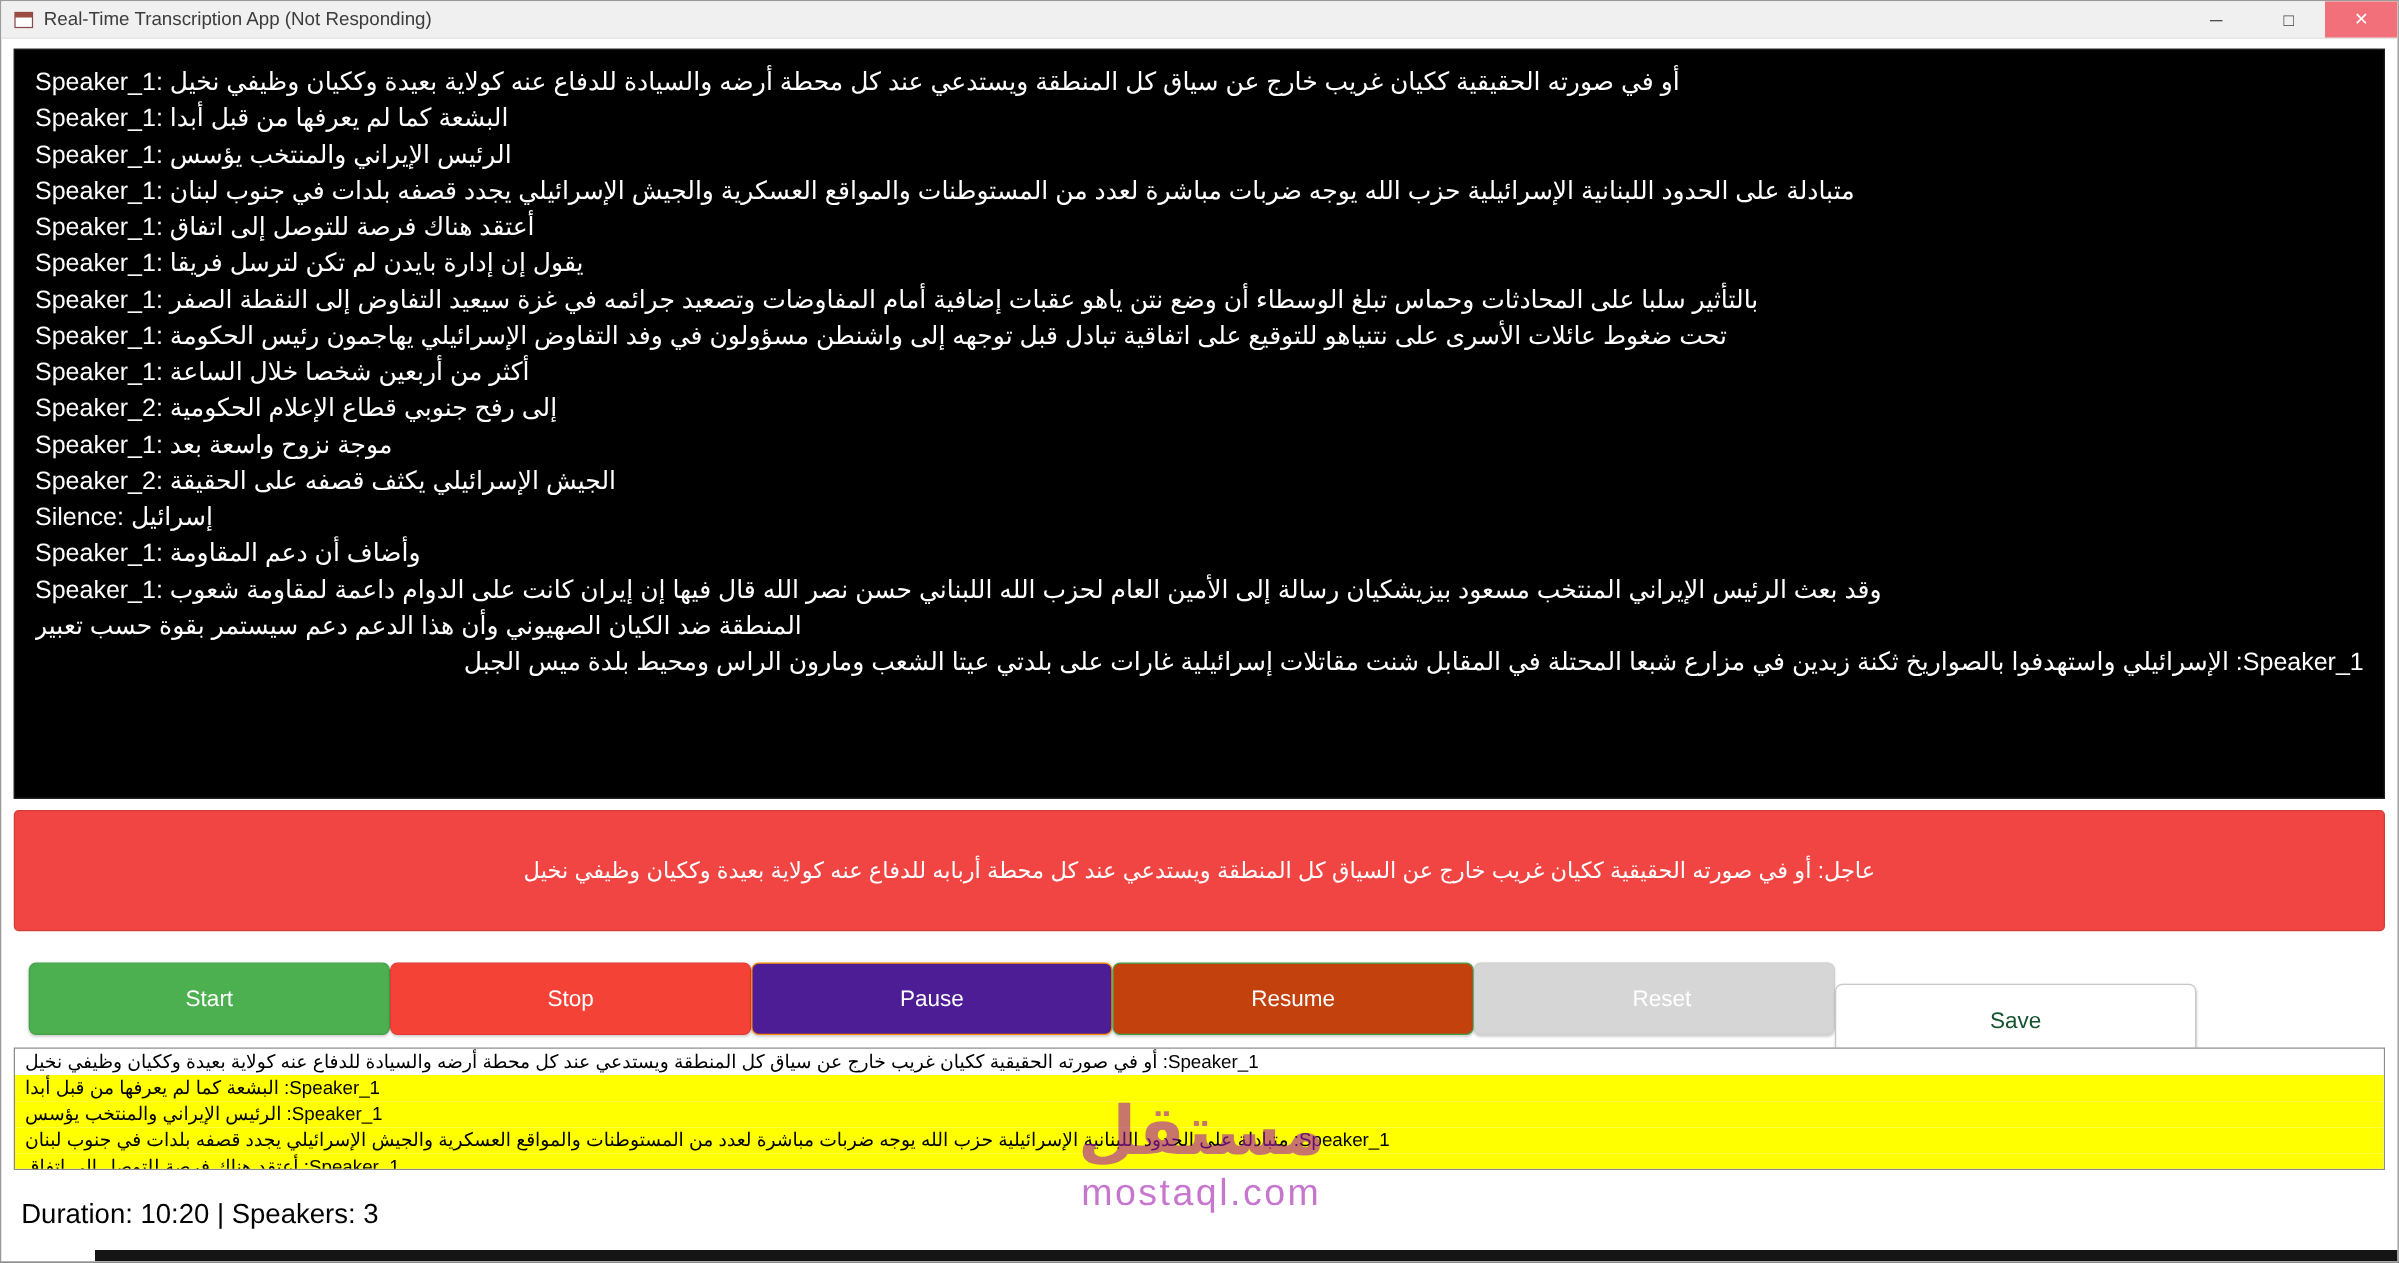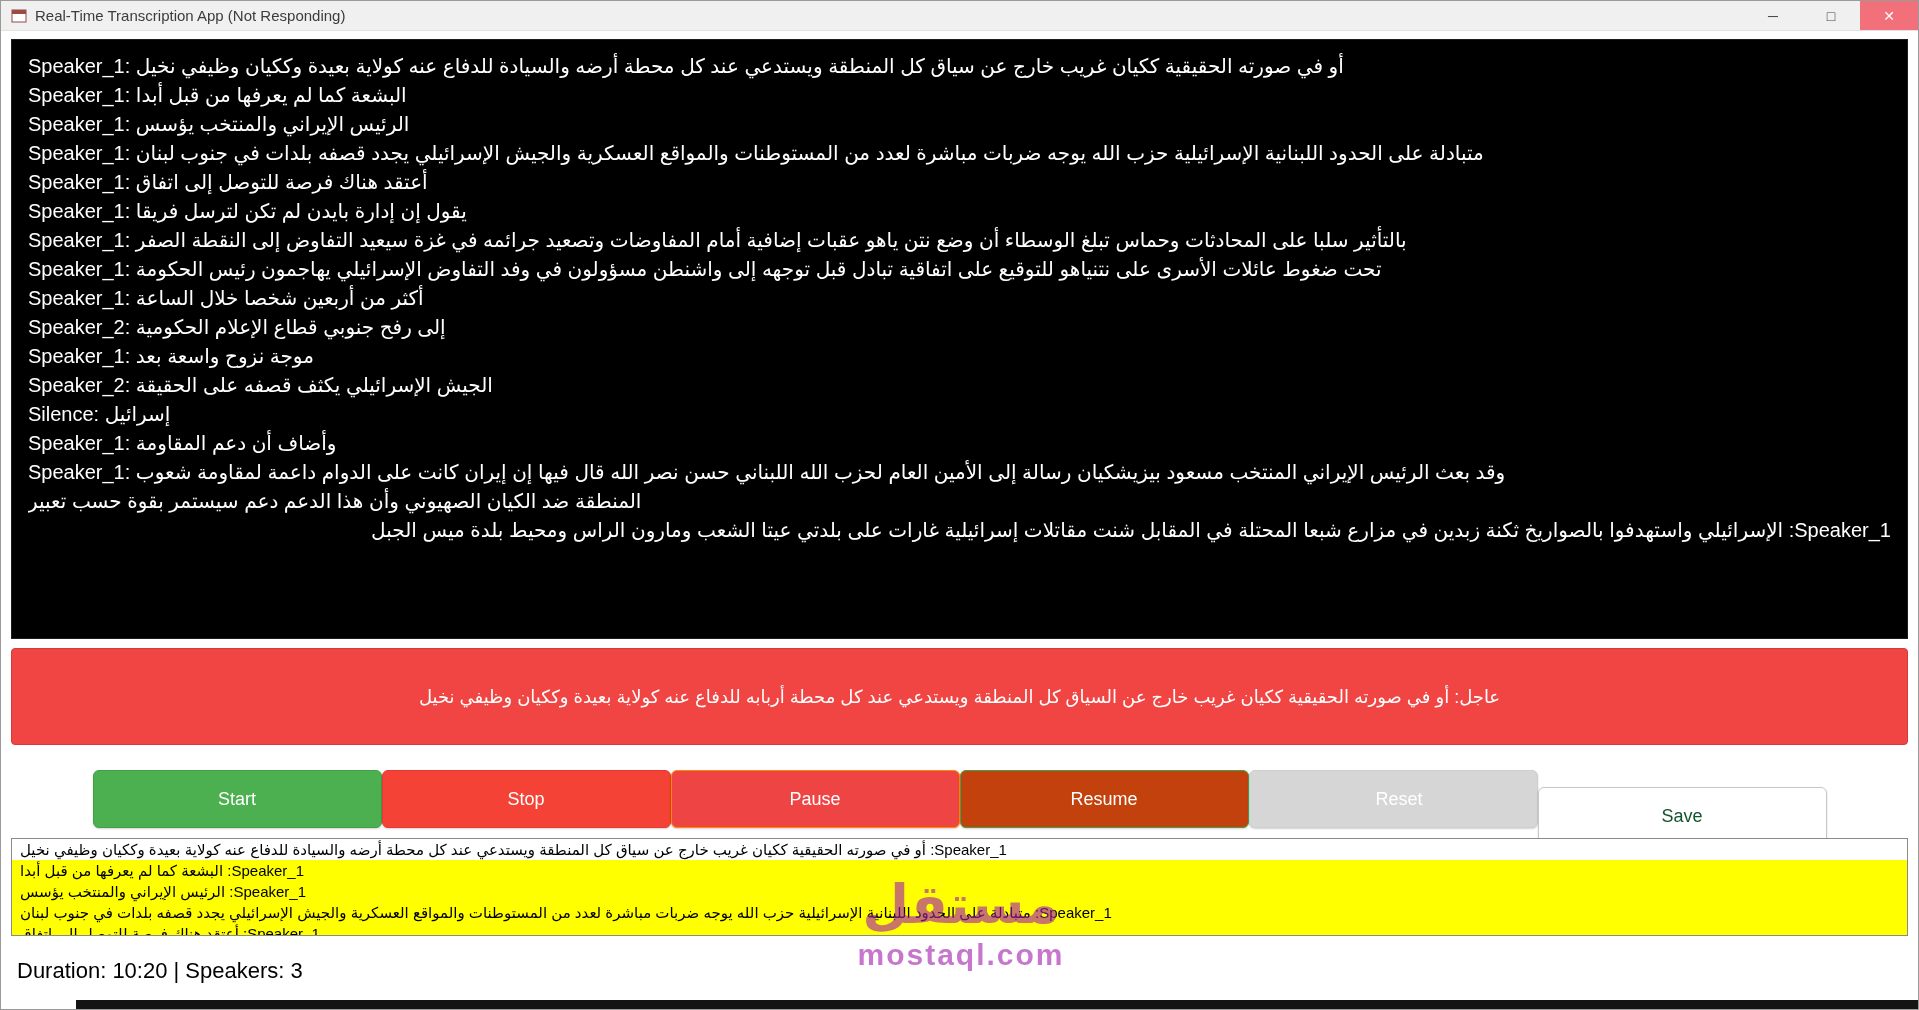--- a/index.html
+++ b/index.html
@@ -47,21 +47,21 @@
     padding: 0 60px;
     border: 1px solid #d23c39;
   }
   .alert-text {
     color: #fff; font-size: 18px;
     direction: rtl; text-align: center; width: 100%;
   }
 
   .btn-row {
     margin-top: 25px; height: 48px;
-    display: flex; justify-content: center;
+    display: flex; justify-content: flex-start;
     padding: 0 12px;
   }
   .ctl-btn {
     flex: 0 0 289px; height: 58px;
     border: 1px solid transparent; border-radius: 6px;
     font-family: inherit; font-size: 18px;
     box-shadow: 0 1px 2px rgba(0,0,0,0.18);
     cursor: pointer;
   }
 
@@ -85,21 +85,21 @@
     font-size: 22px; color: #000;
   }
 
   
   .watermark {
     position: absolute; left: 800px; top: 872px; width: 320px;
     text-align: center; color: #a21caf; opacity: 0.6;
     z-index: 5; pointer-events: none;
   }
   .wm-title { font-size: 54px; font-weight: bold; direction: rtl; }
-  .wm-sub { font-size: 30px; font-weight: bold; letter-spacing: 2px; margin-top: 2px; }
+  .wm-sub { font-size: 30px; font-weight: normal; letter-spacing: 2px; margin-top: 2px; }
 
   
   .screen-edge {
     position: absolute; left: 75px; right: 0; bottom: 0; height: 9px;
     background: #141414; z-index: 6;
   }
 </style>
 </head>
 <body>
 
@@ -160,21 +160,21 @@
   <div class="alert" style="background: rgb(240, 69, 67);">
     <div class="alert-text" style="color: rgb(255, 255, 255);">عاجل: أو في صورته الحقيقية ككيان غريب خارج عن السياق كل المنطقة ويستدعي عند كل محطة أربابه للدفاع عنه كولاية بعيدة وككيان وظيفي نخيل</div>
   </div>
 
   <div class="btn-row">
 
       <button class="ctl-btn" style="background: rgb(76, 175, 80); color: rgb(255, 255, 255); border-color: rgb(67, 160, 71);">Start</button>
 
       <button class="ctl-btn" style="background: rgb(244, 67, 54); color: rgb(255, 255, 255); border-color: rgb(229, 57, 53);">Stop</button>
 
-      <button class="ctl-btn" style="background: #ef4444; color: rgb(255, 255, 255); border-color: rgb(251, 140, 0);">Pause</button>
+      <button class="ctl-btn" style="background: #4c1d95; color: rgb(255, 255, 255); border-color: rgb(251, 140, 0);">Pause</button>
 
       <button class="ctl-btn" style="background: #c2410c; color: rgb(255, 255, 255); border-color: rgb(67, 160, 71);">Resume</button>
 
       <button class="ctl-btn" style="background: rgb(214, 214, 214); color: rgb(255, 255, 255); border-color: rgb(207, 207, 207); padding-left: 12px;">Reset</button>
 
       <button class="ctl-btn" style="background: rgb(255, 255, 255); color: #14532d; border-color: rgb(200, 200, 200); margin-top: 17px;">Save</button>
     </div>
 
   <div class="history">
 

